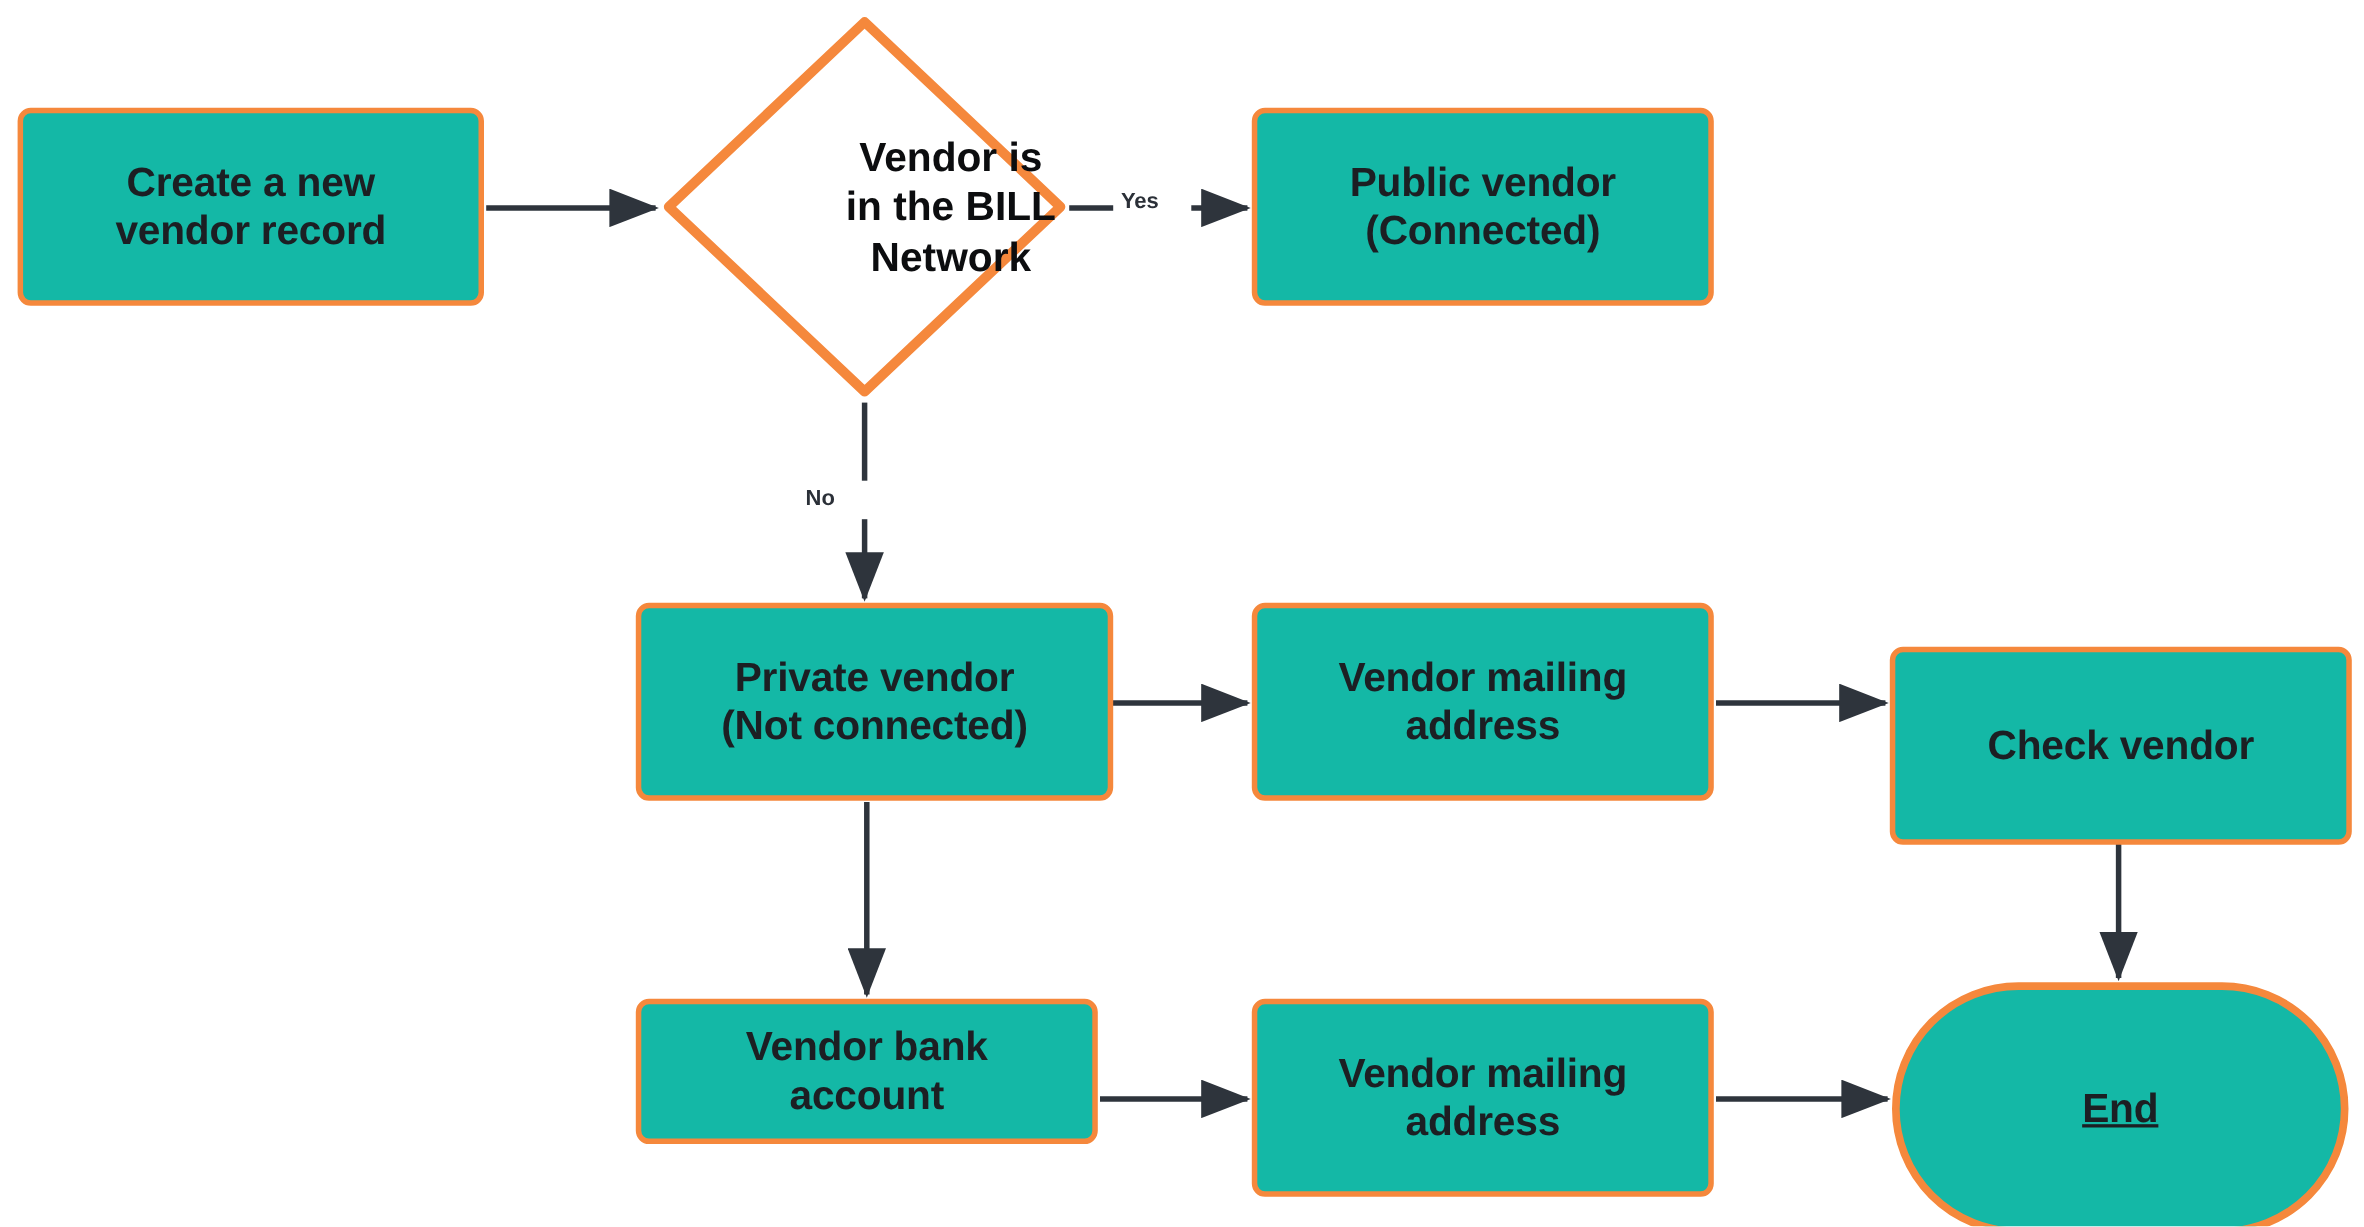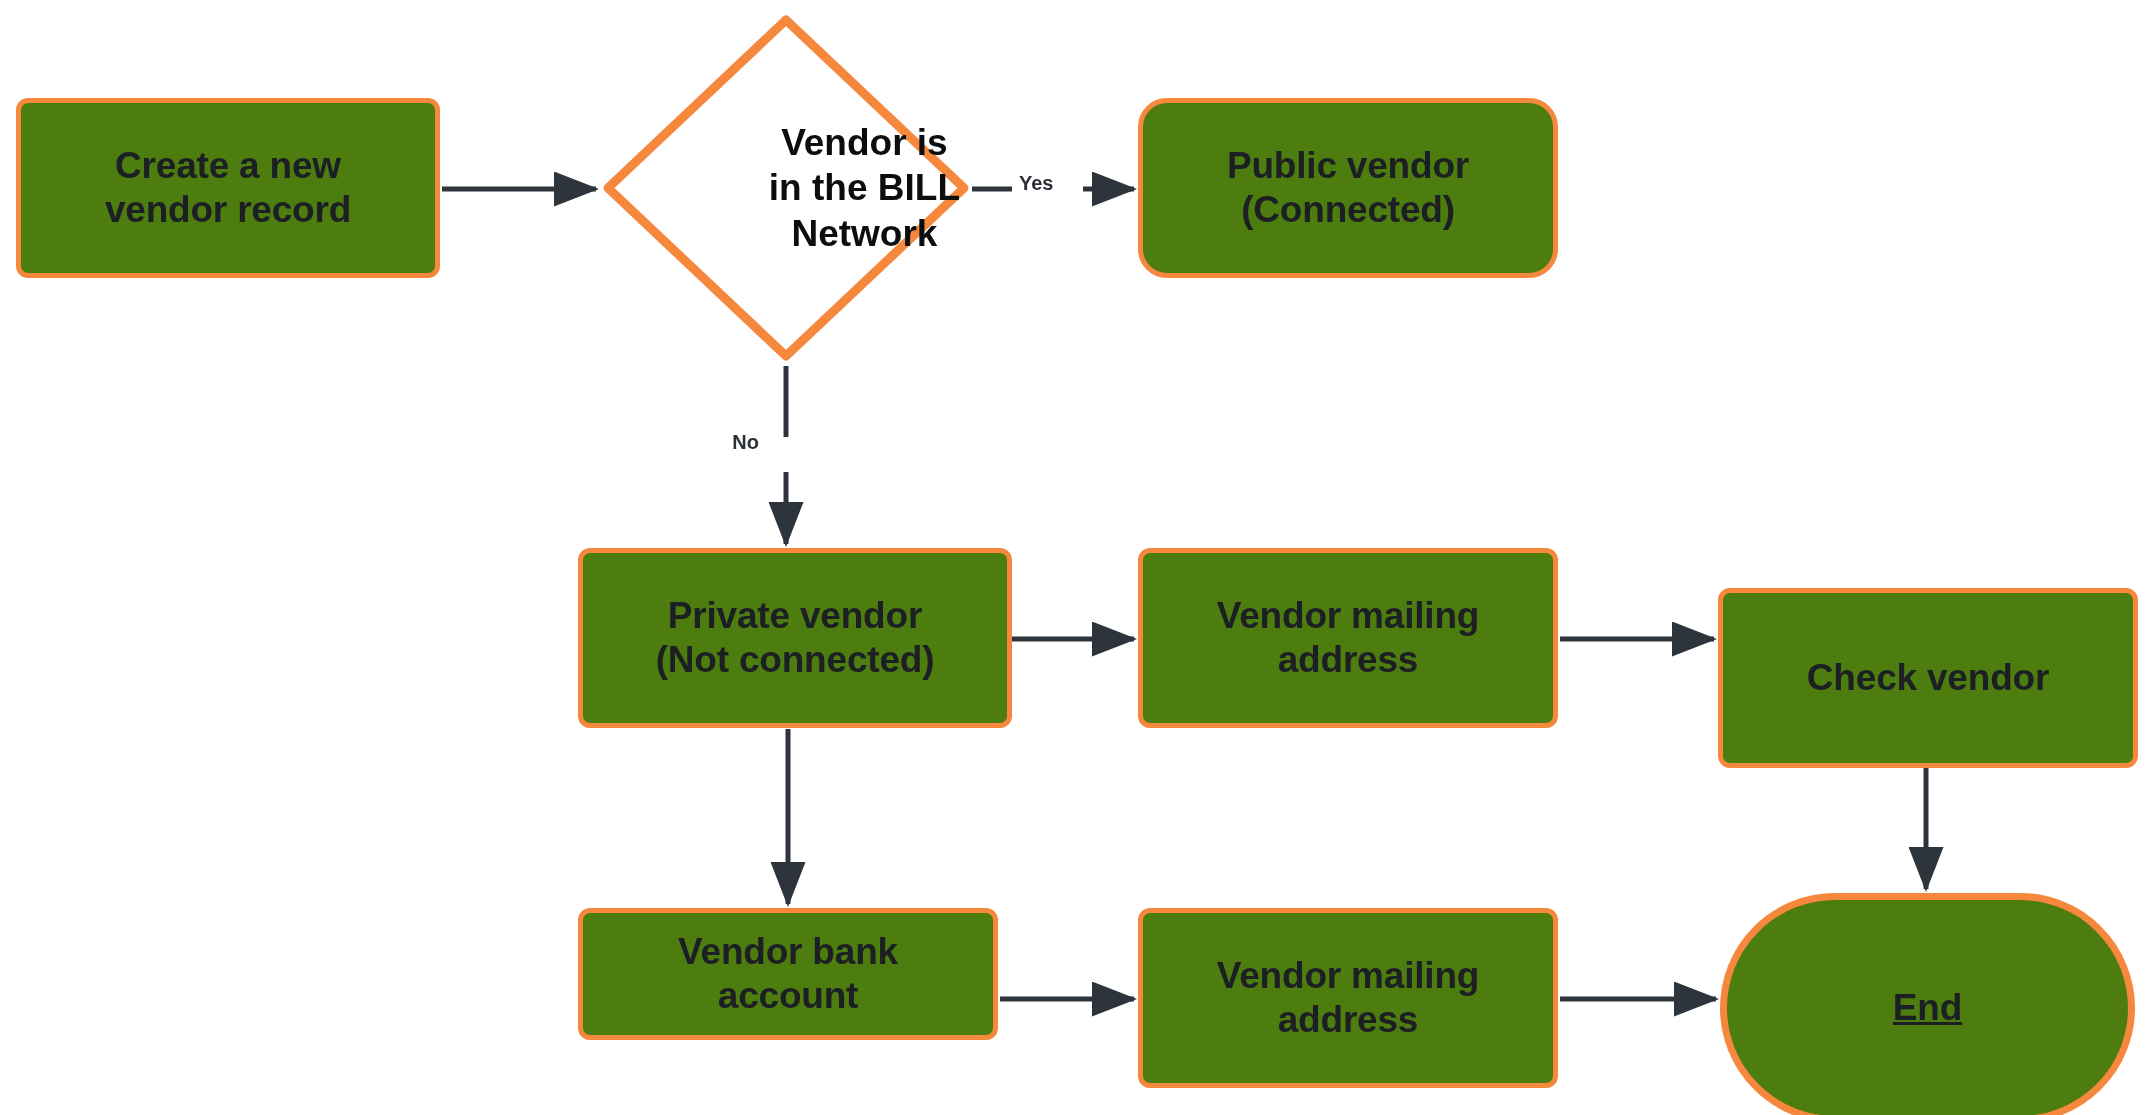--- a/index.html
+++ b/index.html
@@ -23,21 +23,21 @@
     height: 1115px;
     pointer-events: none;
   }
   .node {
     position: absolute;
     box-sizing: border-box;
     display: flex;
     align-items: center;
     justify-content: center;
     text-align: center;
-    background: #4d7c0f;
+    background: #14b8a6;
     color: #1c1f23;
     font-weight: bold;
     font-size: 37px;
     line-height: 1.18;
     letter-spacing: -0.2px;
   }
   .node.process {
     border: 5px solid #F5883C;
     border-radius: 12px;
   }
@@ -110,37 +110,37 @@
 
     <line x1="1000" y1="999" x2="1134" y2="999" stroke="#2E343C" stroke-width="5" marker-end="url(#arrowhead)"></line>
 
     <line x1="1560" y1="999" x2="1716" y2="999" stroke="#2E343C" stroke-width="5" marker-end="url(#arrowhead)"></line>
 
     <line x1="1926" y1="730" x2="1926" y2="889" stroke="#2E343C" stroke-width="5" marker-end="url(#arrowhead)"></line>
   </svg>
 
   <div class="edge-label" style="left:1016px; top:172px;">Yes</div>
 
-  <div class="edge-label" style="left:762px; top:431px; transform:translateX(-100%);">No</div>
+  <div class="edge-label" style="left:762px; top:442px; transform:translateX(-100%);">No</div>
 
   <div class="node process" style="left:16px; top:98px; width:424px; height:180px;">
     <span class="node-label">Create a new
 vendor record</span>
   </div>
 
   <div class="decision" style="left:600px; top:12px; width:372px; height:352px;">
     <svg class="decision-shape" width="372" height="352" viewBox="0 0 372 352">
       <path d="M 186 8 L 364 176 L 186 344 L 8 176 Z" fill="#ffffff" stroke="#F5883C" stroke-width="9" stroke-linejoin="round"></path>
     </svg>
     <span class="node-label">Vendor is
 in the BILL
 Network</span>
   </div>
 
-  <div class="node process" style="left:1138px; top:98px; width:420px; height:180px;border-radius:29px;">
+  <div class="node process" style="left:1138px; top:98px; width:420px; height:180px;">
     <span class="node-label">Public vendor
 (Connected)</span>
   </div>
 
   <div class="node process" style="left:578px; top:548px; width:434px; height:180px;">
     <span class="node-label">Private vendor
 (Not connected)</span>
   </div>
 
   <div class="node process" style="left:1138px; top:548px; width:420px; height:180px;">

